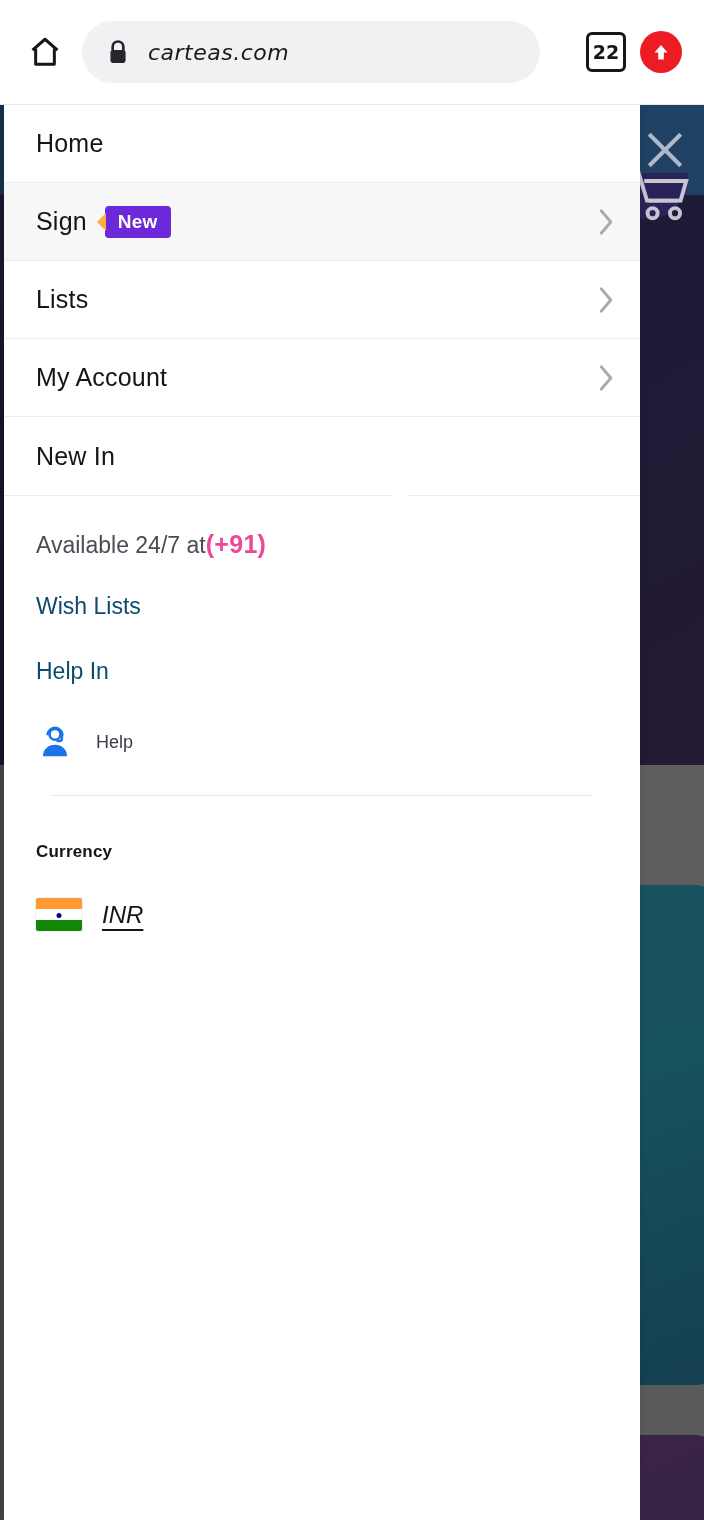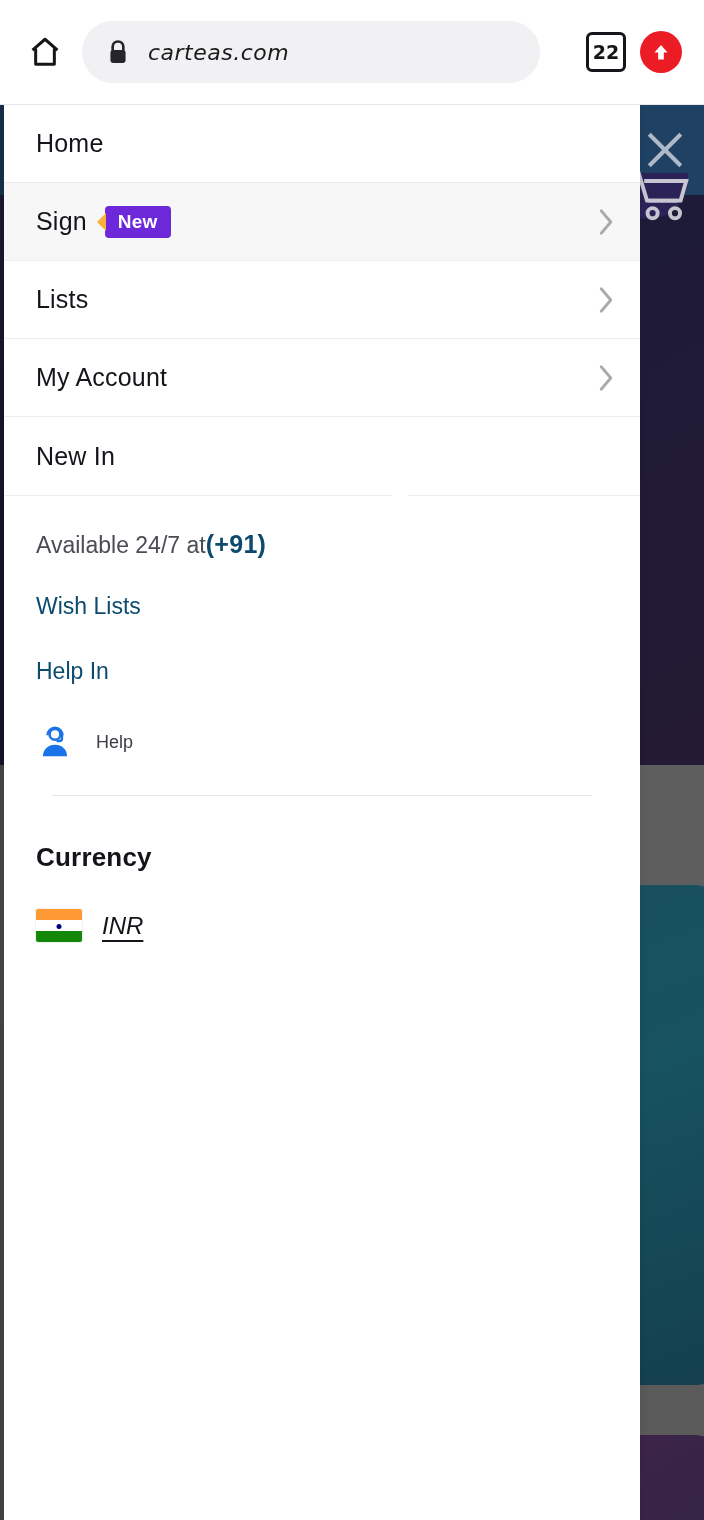--- a/index.html
+++ b/index.html
@@ -100,29 +100,29 @@
   }
   .chev { margin-left:auto; color:#a9a9b0; display:flex; align-items:center; }
 
   .divider-gap { position:relative; height:1px; background:transparent; }
   .divider-gap .dg-a { position:absolute; left:0; top:0; width:388px; height:1px; background:#ececec; }
   .divider-gap .dg-b { position:absolute; left:404px; top:0; width:232px; height:1px; background:#ececec; }
 
   .sec-2 { padding:34px 32px 0 32px; }
   .avail-row { display:flex; align-items:flex-end; margin-bottom:34px; }
   .avail-text { font-size:23px; color:#4b4b55; }
-  .avail-phone { font-size:25px; color:#0c4a6e; font-weight:bold; letter-spacing:.3px; }
+  .avail-phone { font-size:25px; color:#ec4899; font-weight:bold; letter-spacing:.3px; }
   .link-row { font-size:23px; color:#0c4a6e; margin-bottom:38px; }
   .help-row { display:flex; align-items:center; gap:22px; margin-bottom:34px; }
   .help-label { font-size:18px; color:#3b3b45; }
 
   .rule { height:1px; background:#e6e6e6; margin:12px 16px 0 16px; }
 
   .currency-sec { padding:46px 32px 0 32px; }
-  .currency-title { font-size:26px; font-weight:bold; color:#14141a; margin-bottom:36px; letter-spacing:.2px; }
+  .currency-title { font-size:17px; font-weight:bold; color:#14141a; margin-bottom:36px; letter-spacing:.2px; }
   .currency-pick { display:flex; align-items:center; gap:20px;font-style:italic; }
   .flag { width:46px; height:33px; border-radius:2px; overflow:hidden; position:relative; flex:0 0 auto; box-shadow:0 0 0 1px rgba(0,0,0,.05); }
   .flag .f1 { position:absolute; top:0; left:0; right:0; height:11px; background:#ff9933; }
   .flag .f2 { position:absolute; top:11px; left:0; right:0; height:11px; background:#ffffff; }
   .flag .f3 { position:absolute; top:22px; left:0; right:0; height:11px; background:#138808; }
   .flag .chakra { position:absolute; top:14.5px; left:50%; transform:translateX(-50%); width:5px; height:5px; border-radius:50%; background:#000080; }
   .currency-code {
     font-size:24px; color:#14141a; text-decoration:underline;
     text-underline-offset:6px; text-decoration-thickness:1.5px;
   }

